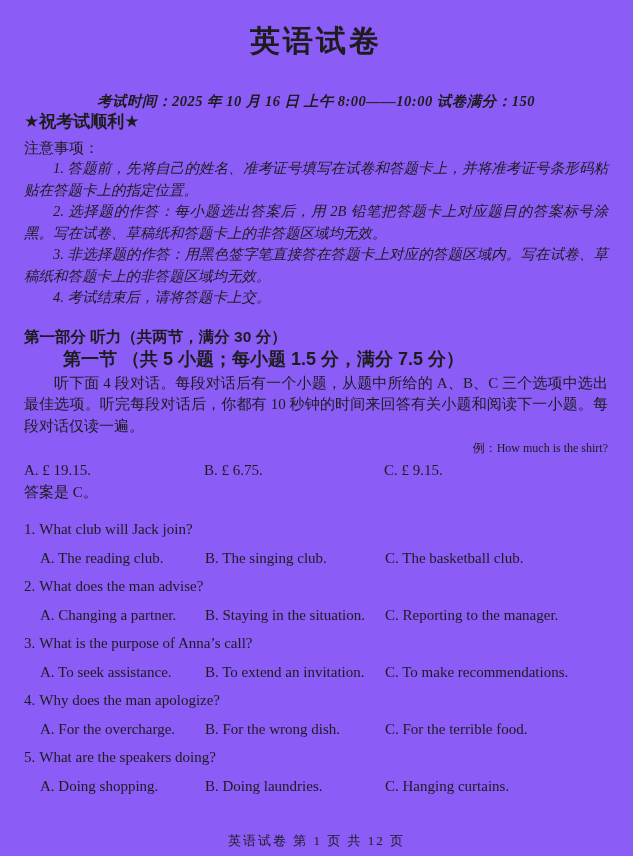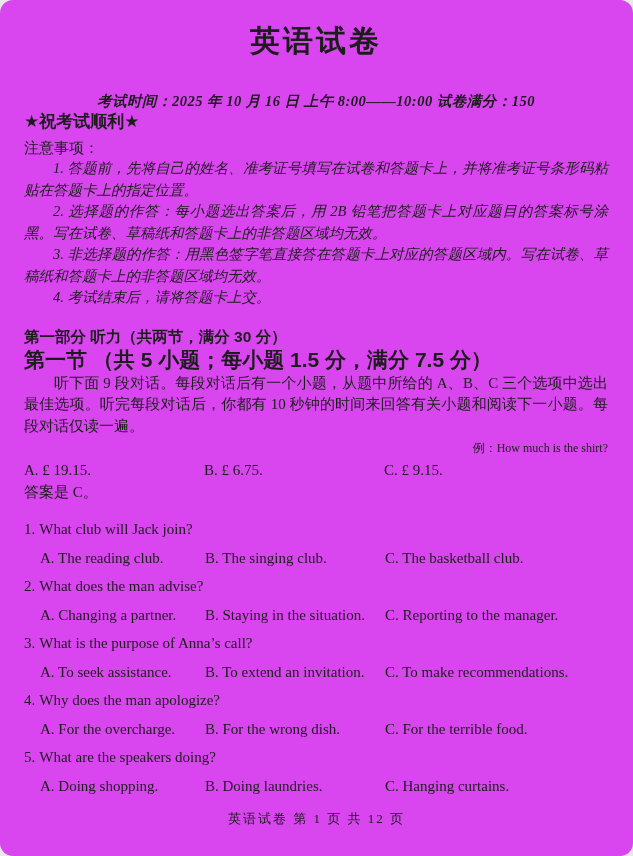--- a/index.html
+++ b/index.html
@@ -1,27 +1,26 @@
 <!DOCTYPE html>
 <html lang="zh"><head>
 <meta charset="utf-8">
 <style>
   html, body { margin: 0; padding: 0; background: #e8e8e8; }
   .page {
     position: relative;
     width: 633px;
     height: 856px;
     margin: 0 auto;
-    background: #d946ef;
+    background: #8b5cf6;
     color: #1c1c1c;
     font-family: "Liberation Serif", "DejaVu Serif", serif;
     box-sizing: border-box;
     padding: 18px 25px 0 24px;
     overflow: hidden;
-    border-radius: 13px;
   }
   .title {
     font-size: 30px;
     font-weight: bold;
     text-align: center;
     line-height: 46px;
     letter-spacing: 3px;
     margin: 0;
     font-family: "Liberation Serif", "DejaVu Serif", serif;
   }
@@ -57,24 +56,25 @@
     text-align: justify;
   }
   .part-heading {
     margin-top: 16px;
     font-size: 15.5px;
     font-weight: bold;
     line-height: 23px;
     font-family: "Liberation Sans", "DejaVu Sans", sans-serif;
   }
   .section-heading {
-    font-size: 21px;
+    font-size: 18px;
     font-weight: bold;
     line-height: 23px;
     font-family: "Liberation Sans", "DejaVu Sans", sans-serif;
+    margin-left: 39px;
   }
   .instructions {
     margin: 2px 0 0 0;
     font-size: 15px;
     line-height: 21.5px;
     text-indent: 2em;
     text-align: justify;
   }
   .example-prompt { font-size: 12px; line-height: 22px; text-align: right; }
   .options-row {
@@ -89,21 +89,21 @@
   .question-number { margin-right: 4px; }
   .question-options {
     margin-left: 16px;
     grid-template-columns: 165px 180px 1fr;
     line-height: 28px;
   }
   .footer {
     position: absolute;
     left: 0;
     right: 0;
-    bottom: 28px;
+    bottom: 6px;
     text-align: center;
     font-size: 13px;
     line-height: 18px;
     letter-spacing: 2px;
   }
   .opt { white-space: nowrap; }
 </style>
 </head>
 <body>
 
@@ -118,21 +118,21 @@
   <div class="notice-heading">注意事项：</div>
 
   <p class="notice">1. 答题前，先将自己的姓名、准考证号填写在试卷和答题卡上，并将准考证号条形码粘贴在答题卡上的指定位置。</p>
   <p class="notice">2. 选择题的作答：每小题选出答案后，用 2B 铅笔把答题卡上对应题目的答案标号涂黑。写在试卷、草稿纸和答题卡上的非答题区域均无效。</p>
   <p class="notice">3. 非选择题的作答：用黑色签字笔直接答在答题卡上对应的答题区域内。写在试卷、草稿纸和答题卡上的非答题区域均无效。</p>
   <p class="notice">4. 考试结束后，请将答题卡上交。</p>
 
   <div class="part-heading">第一部分 听力（共两节，满分 30 分）</div>
   <div class="section-heading">第一节 （共 5 小题；每小题 1.5 分，满分 7.5 分）</div>
 
-  <p class="instructions">听下面 9 段对话。每段对话后有一个小题，从题中所给的 A、B、C 三个选项中选出最佳选项。听完每段对话后，你都有 10 秒钟的时间来回答有关小题和阅读下一小题。每段对话仅读一遍。</p>
+  <p class="instructions">听下面 4 段对话。每段对话后有一个小题，从题中所给的 A、B、C 三个选项中选出最佳选项。听完每段对话后，你都有 10 秒钟的时间来回答有关小题和阅读下一小题。每段对话仅读一遍。</p>
 
   <div class="example-prompt">例：How much is the shirt?</div>
   <div class="options-row">
     <span class="opt">A.  £ 19.15.</span>
     <span class="opt">B. £ 6.75.</span>
     <span class="opt">C. £ 9.15.</span>
   </div>
   <div class="answer-line">答案是 C。</div>
 
   <div class="questions">

